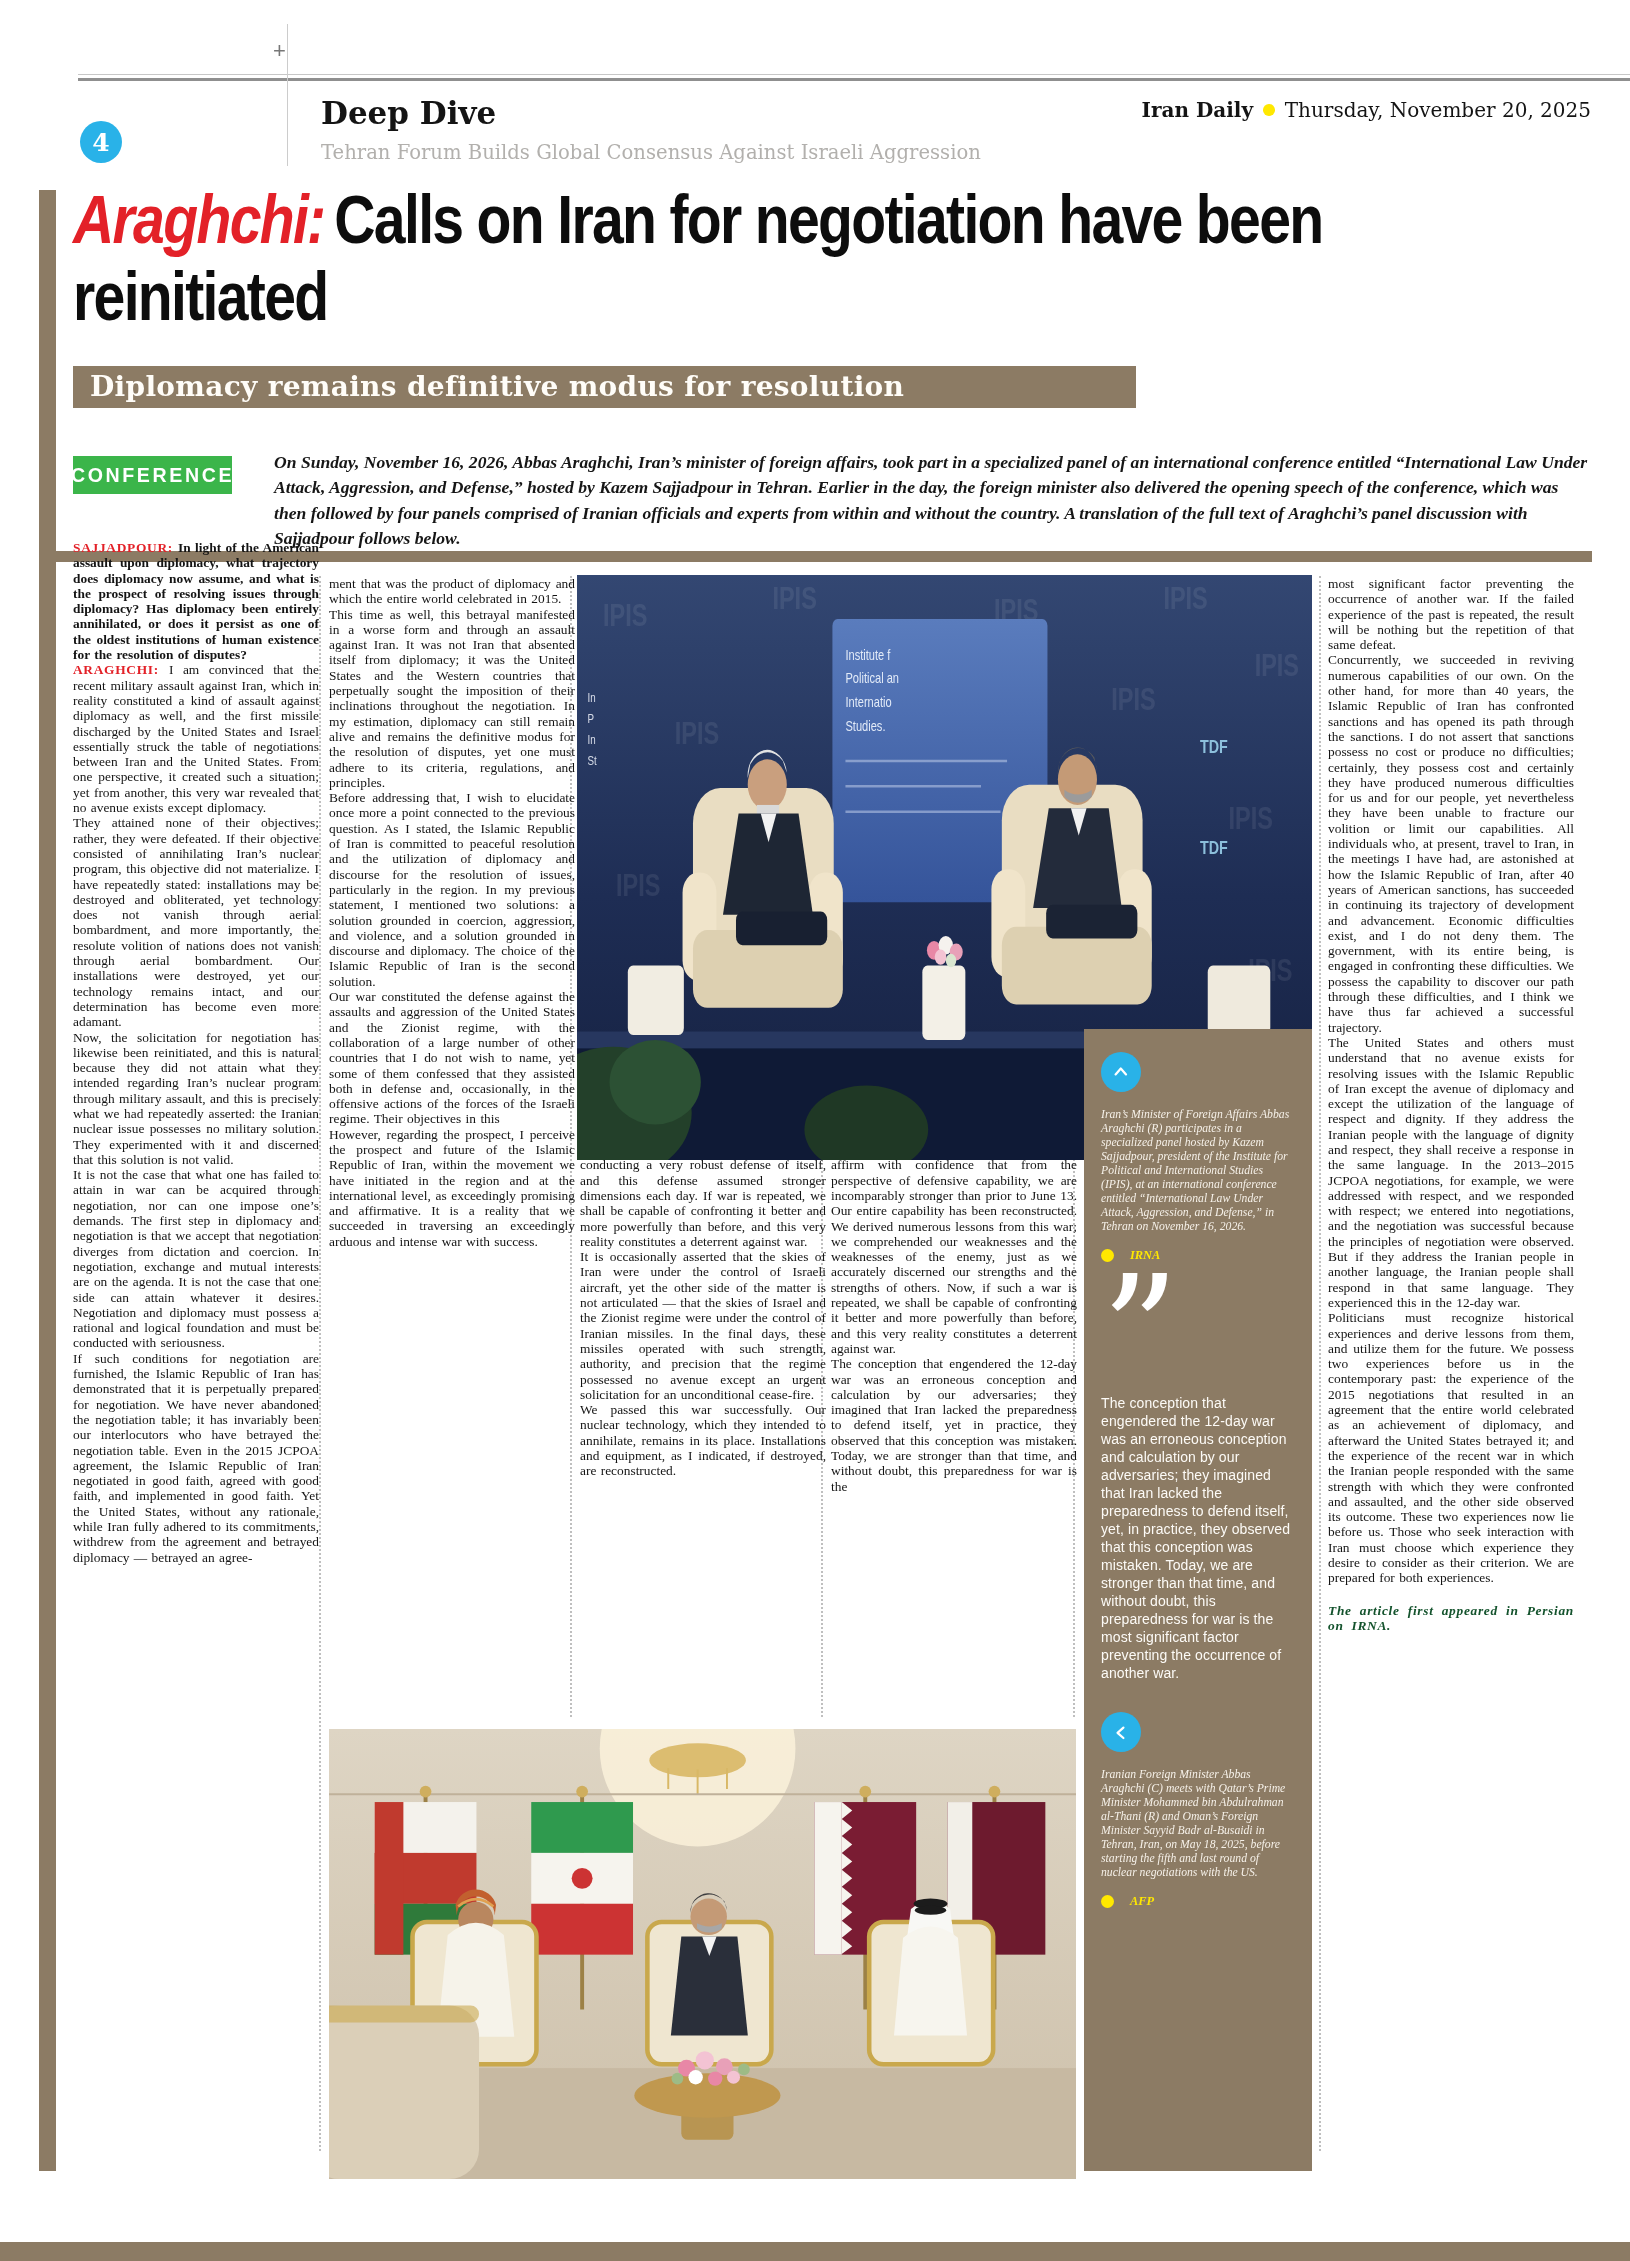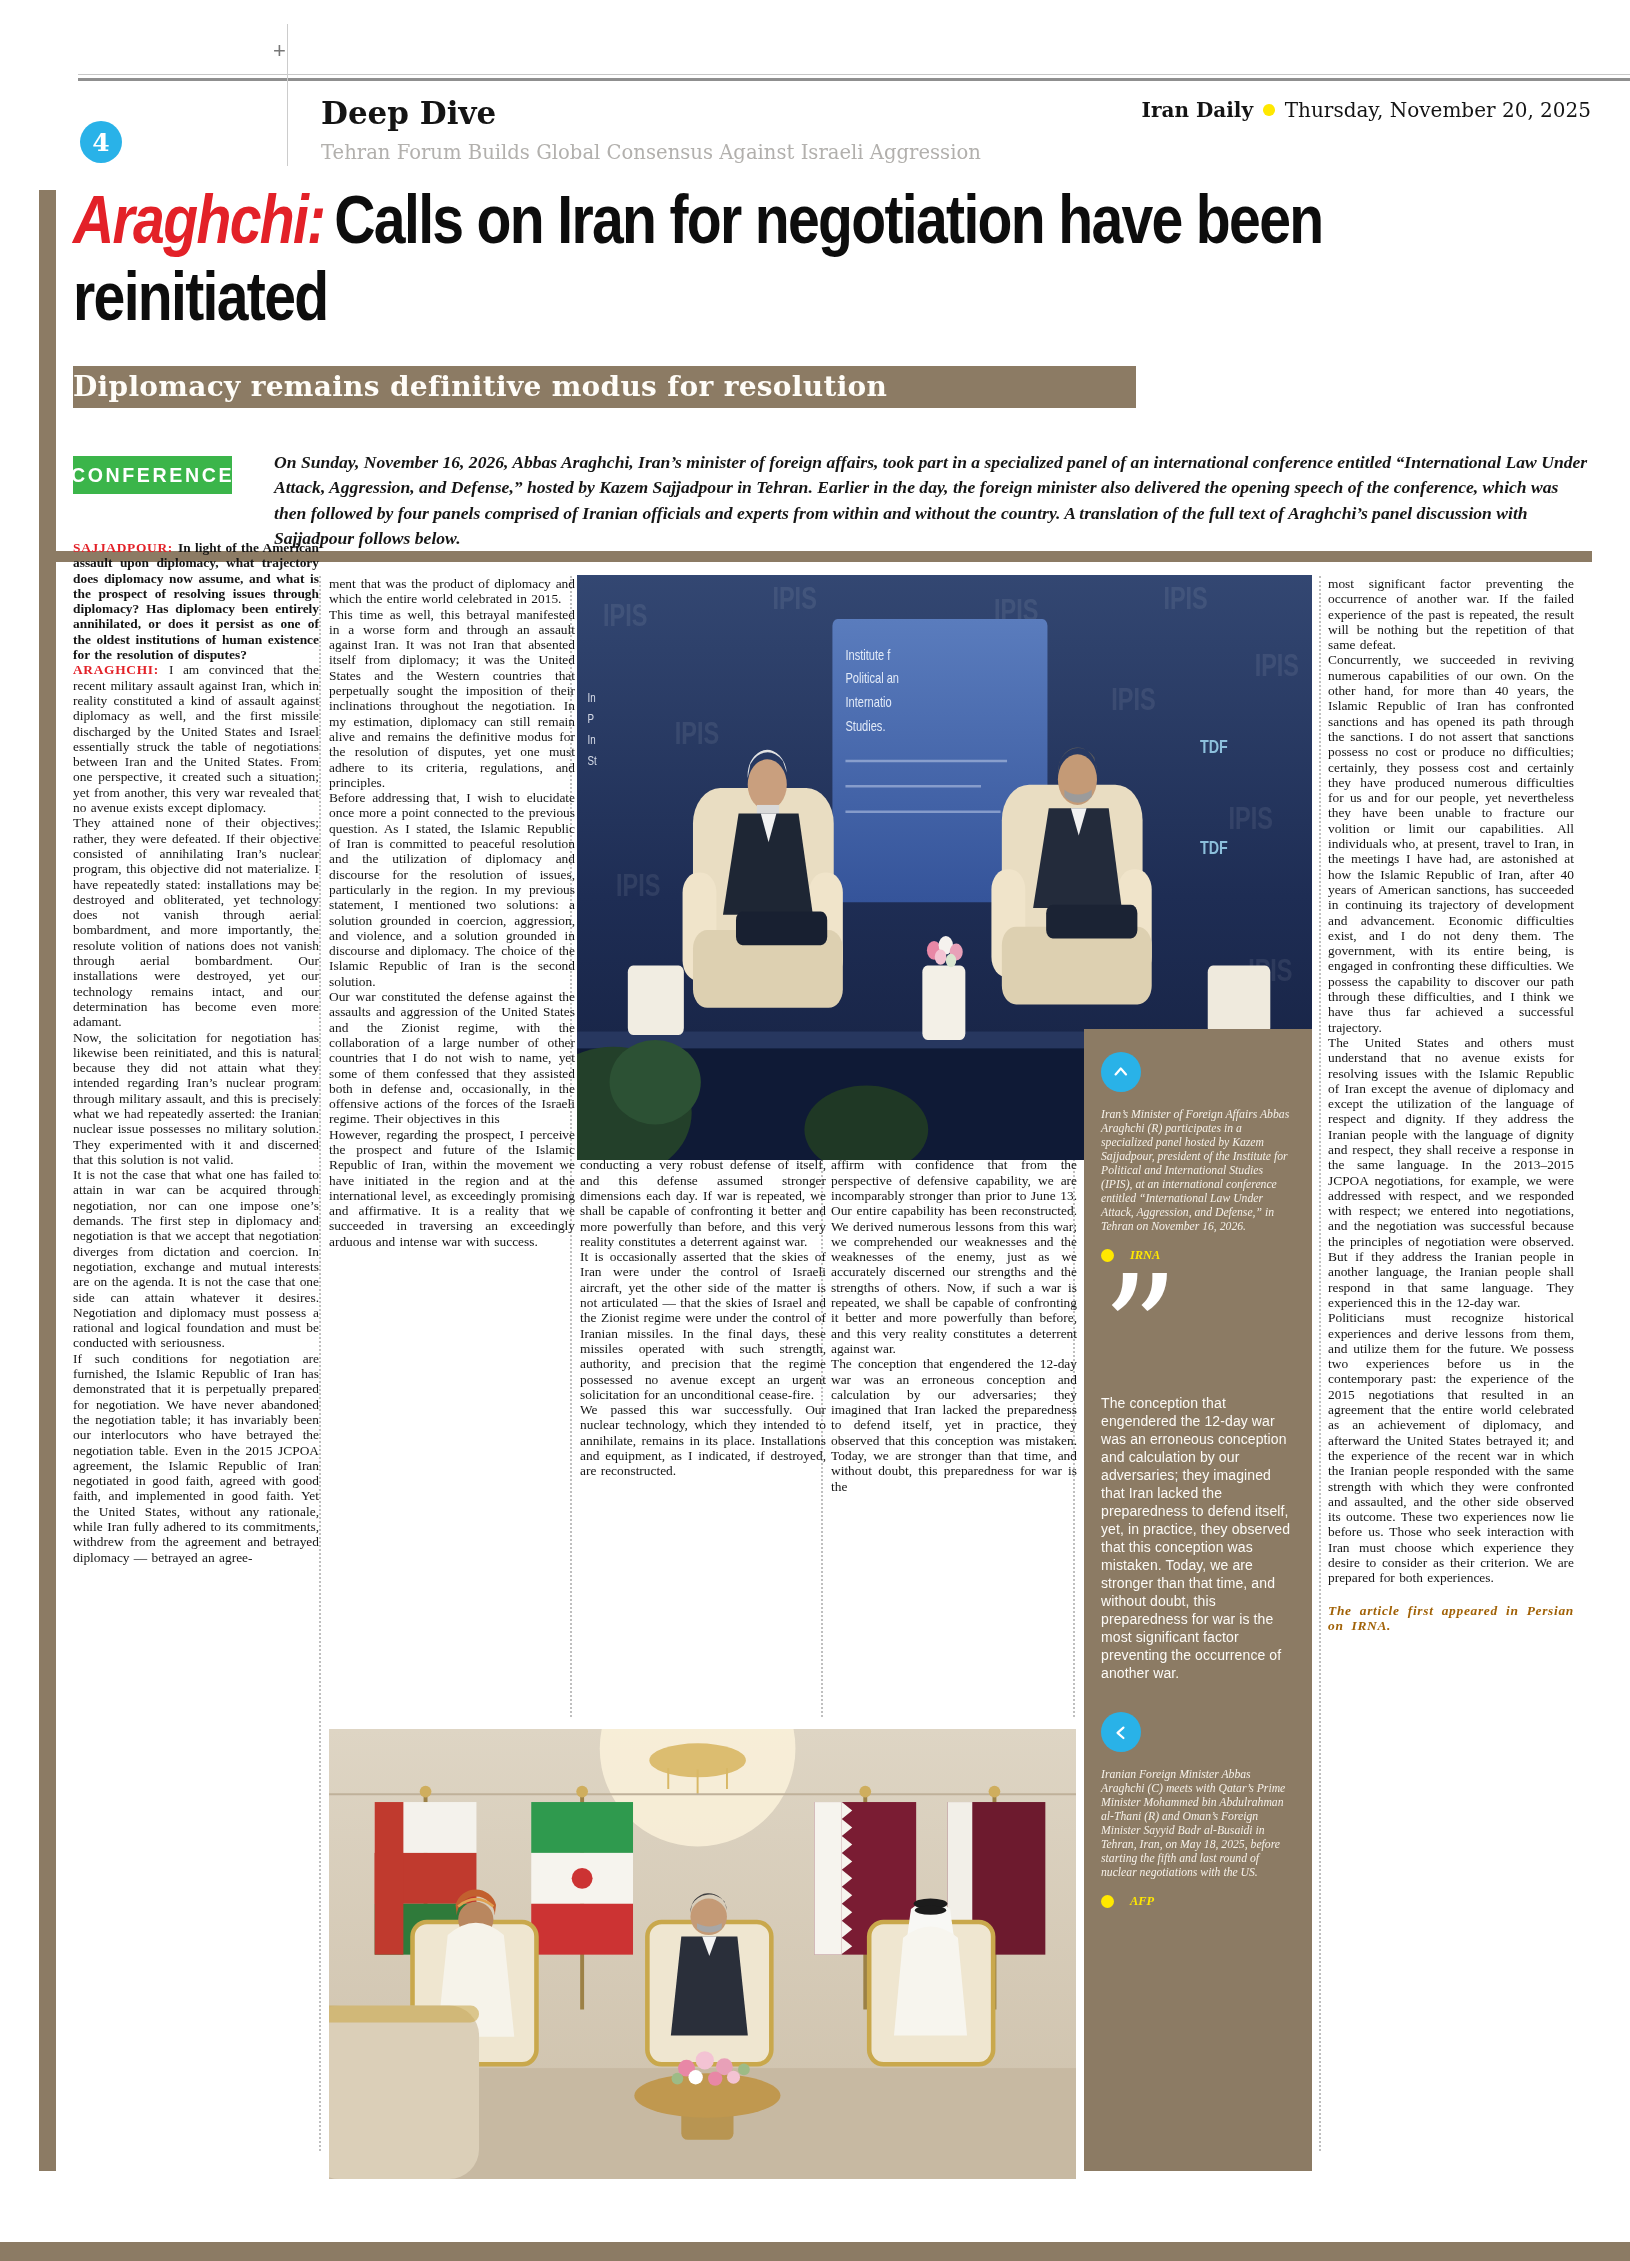--- a/index.html
+++ b/index.html
@@ -25,37 +25,37 @@
   .masthead-date{font-family:"DejaVu Serif",serif;}
 
   
   .left-bar{left:39px;top:190px;width:17px;height:1981px;background:#8c7b64;}
   h1.headline{left:73px;top:181px;width:1500px;margin:0;
      font-family:"Liberation Sans",sans-serif;font-weight:700;font-size:68px;line-height:77px;
      letter-spacing:-2px;color:#0d0d0d;transform:scaleX(.84);transform-origin:left top;}
   h1.headline .kicker{color:#e32128;font-style:italic;padding-right:11.7px;}
   .subhead-bar{left:73px;top:366px;width:1063px;height:42px;background:#8c7b64;
      color:#fffdf8;font-family:"DejaVu Serif",serif;font-weight:bold;font-size:28px;
-     line-height:42px;box-sizing:border-box;letter-spacing:0.3px;}
+     line-height:42px;padding-left:17px;box-sizing:border-box;letter-spacing:0.3px;}
 
   
   .tag-badge{left:73px;top:456px;width:159px;height:38px;background:#3bb54a;color:#fff;
      font-family:"Liberation Sans",sans-serif;font-weight:bold;font-size:19.6px;letter-spacing:2.6px;
      display:flex;align-items:center;justify-content:center;}
   .intro{left:274px;top:450px;width:1318px;font-style:italic;font-weight:bold;
      font-size:17.6px;line-height:25.4px;color:#161616;}
   .tan-divider{left:39px;top:551px;width:1553px;height:11px;background:#8c7b64;}
 
   
   .col{width:246px;overflow:hidden;}
   .col p{margin:0;text-align:justify;font-size:13.4px;line-height:15.3px;color:#141414;
          word-spacing:1px;}
   .col p b.lead{color:#e32128;font-weight:700;letter-spacing:0.7px;}
   .col p.q{font-weight:700;}
-  .col p.endnote{color:#a16207;font-weight:700;font-style:italic;margin-top:17px;
+  .col p.endnote{color:#14532d;font-weight:700;font-style:italic;margin-top:17px;
                  word-spacing:3.9px;letter-spacing:0.7px;}
   .sep{width:0;border-left:2.6px dotted #bfbfbf;}
 
   
   .sidebar{left:1084px;top:1029px;width:228px;height:1142px;background:#8c7b64;
      box-sizing:border-box;padding:23px 17px;color:#f6f1e9;overflow:hidden;}
   .sb-icon{width:40px;height:40px;border-radius:50%;background:#29b2e8;
      display:flex;align-items:center;justify-content:center;}
   .sb-caption{font-style:italic;font-size:11.7px;line-height:14px;color:#f6f1e9;margin-top:15.6px;}
   .sb-credit{display:flex;align-items:center;gap:16px;margin-top:14px;color:#ffe800;

